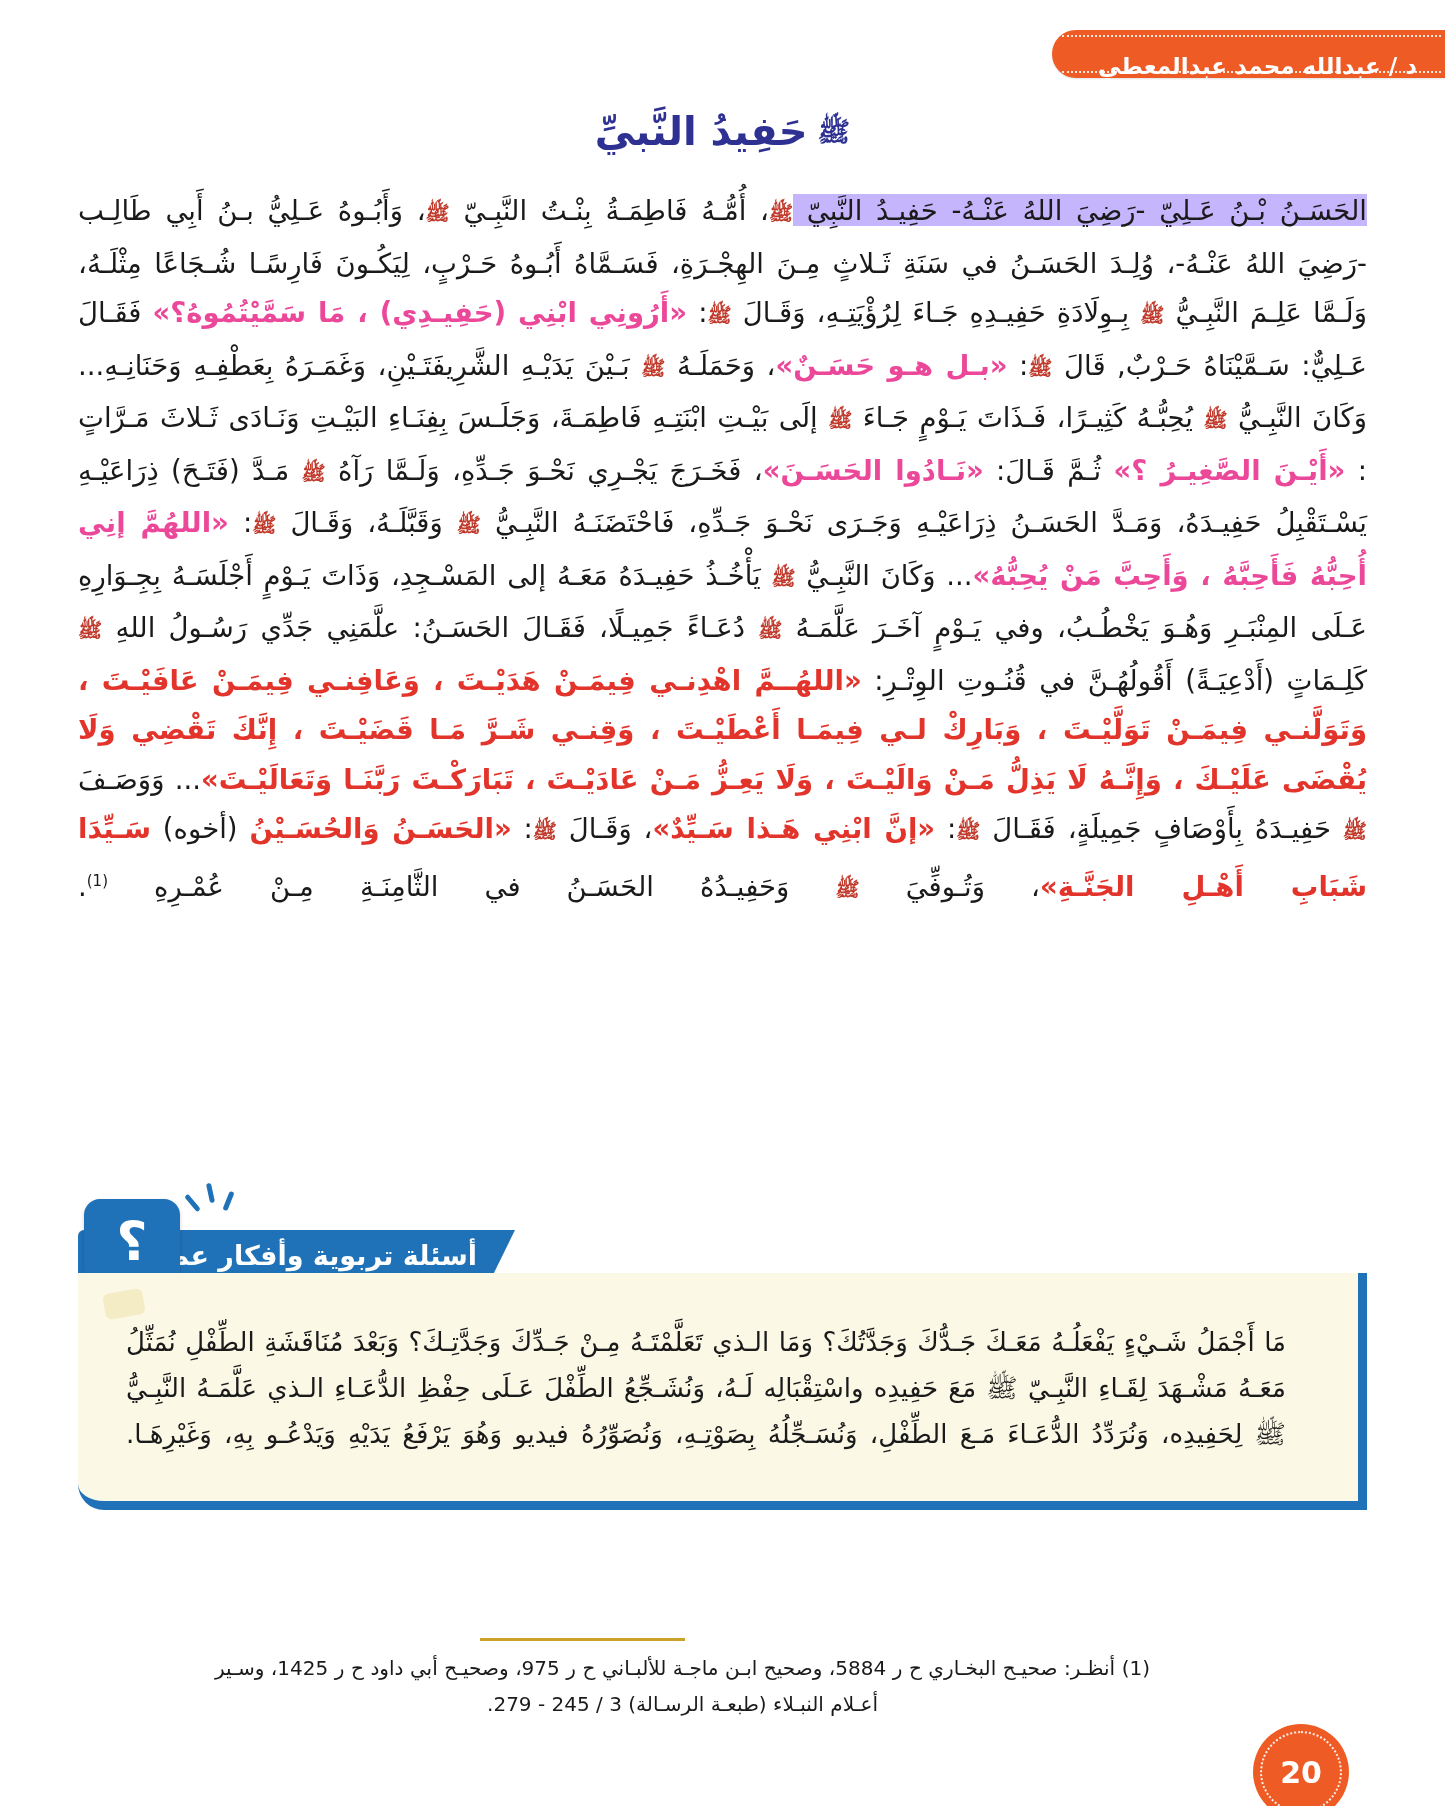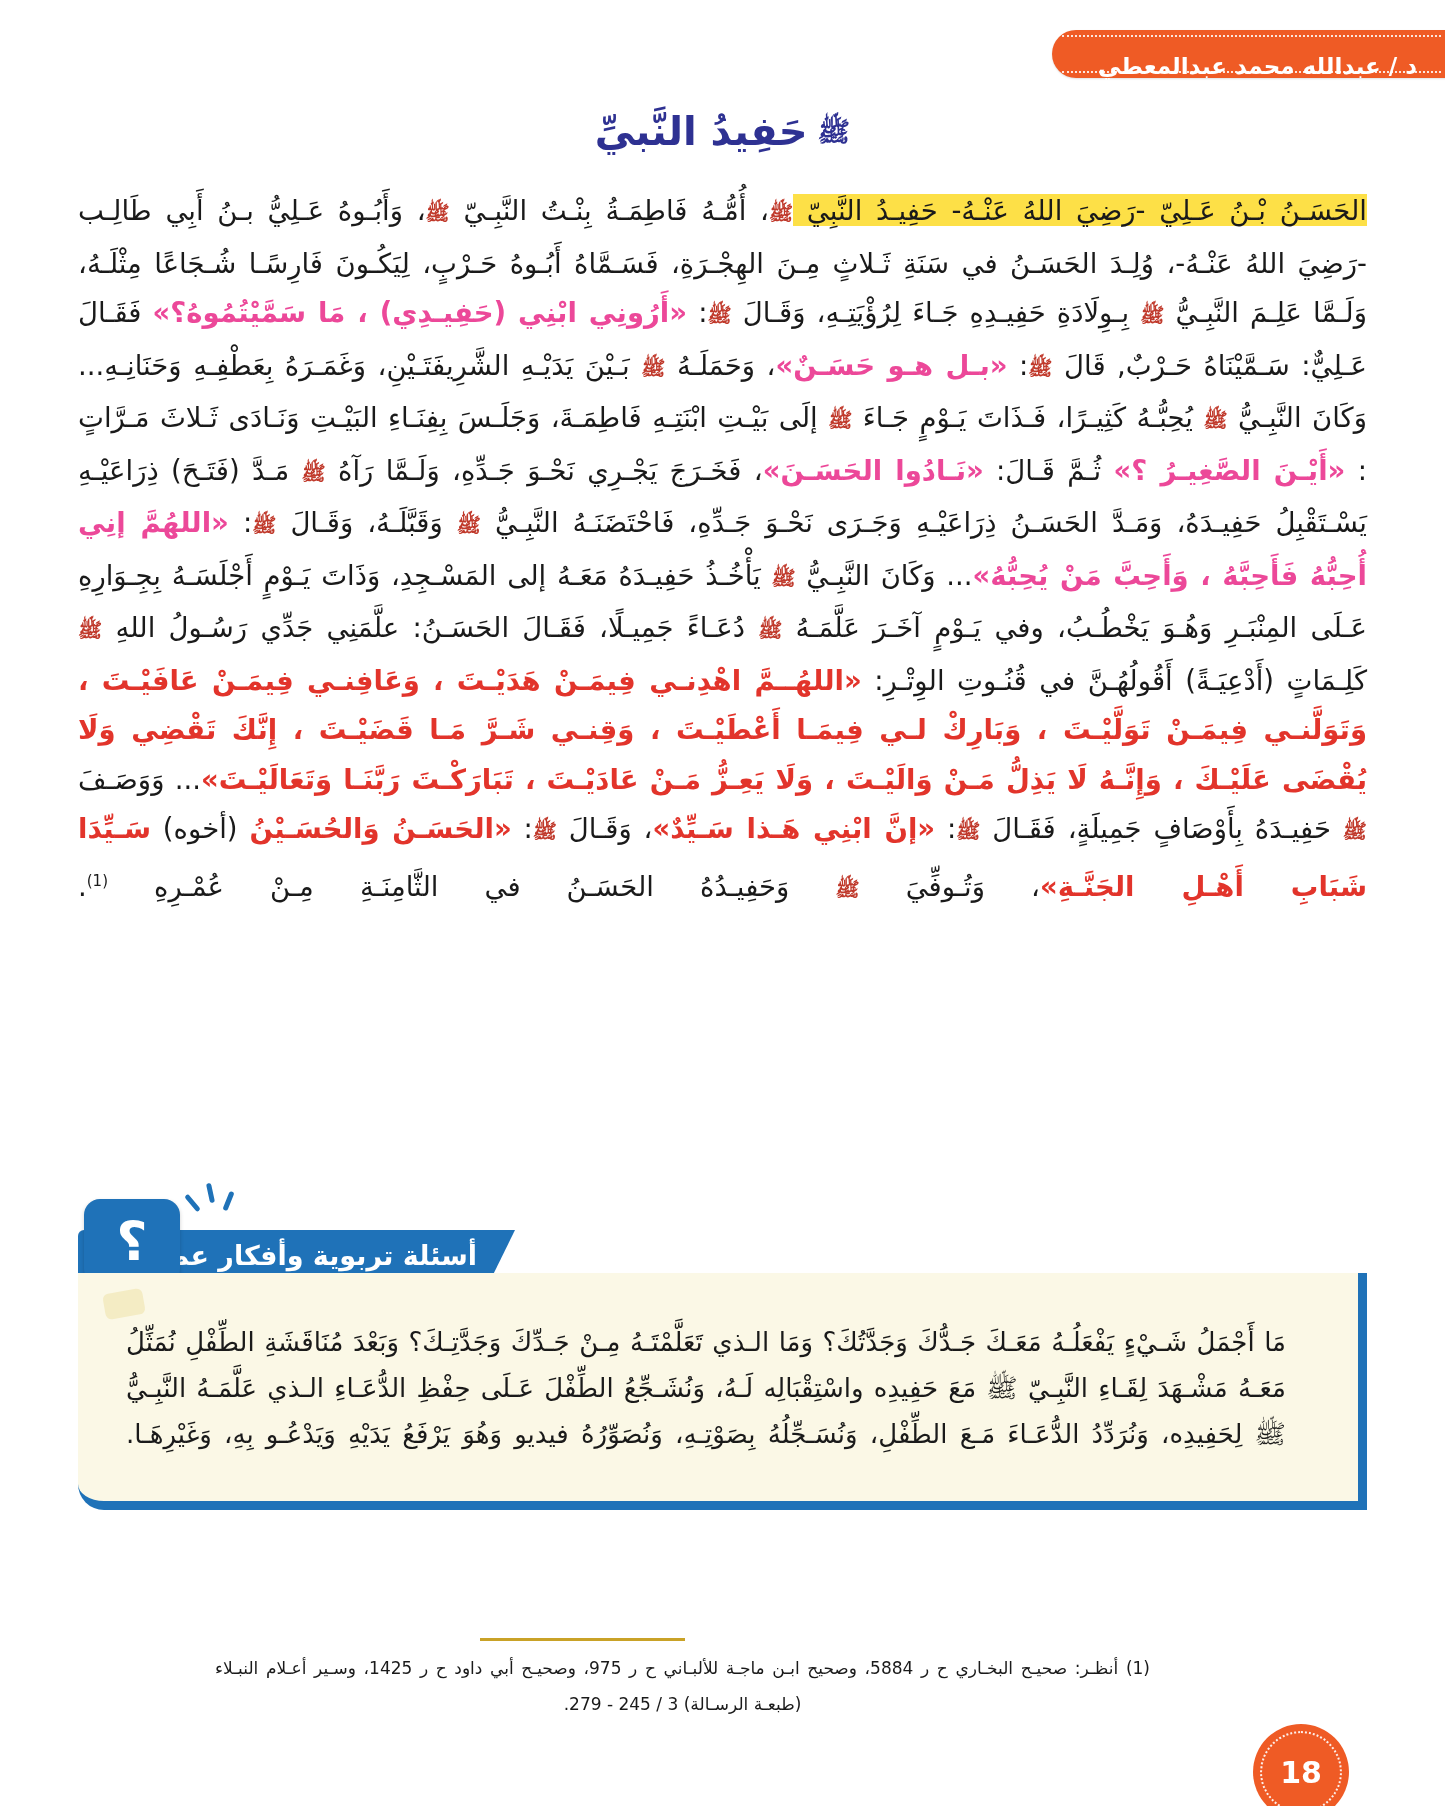--- a/index.html
+++ b/index.html
@@ -55,21 +55,21 @@
     top:186px; right:78px; left:78px;
     direction:rtl;
     text-align:justify;
     text-align-last:justify;
     font-size:27.5px;
     line-height:49.5px;
     color:#1a1a1a;
     word-spacing:1px;
   }
   .body-text p{margin:0;}
-  .hl-yellow{background:#fde047;}
+  .hl-yellow{background:#c4b5fd;}
   .red{color:#e2342b;font-weight:bold;}
   .orange{color:#ec4899;font-weight:bold;}
   .salla-i{color:#c0392b;font-size:20px;font-weight:bold;letter-spacing:-1px;}
   sup.fn{font-size:15px;color:#1a1a1a;vertical-align:super;}
 
   
   .q-section{
     position:absolute;
     top:1205px; right:78px; left:78px;
   }
@@ -142,21 +142,21 @@
   }
   .q-body p{margin:0;}
 
   
   .footnote{
     position:absolute;
     right:295px; left:215px; top:1650px;
     direction:rtl;
     text-align:justify;
     text-align-last:center;
-    font-size:17px;
+    font-size:20px;
     line-height:36px;
     color:#1a1a1a;
   }
   .footnote-rule{
     position:absolute;
     top:1638px; right:760px;
     width:205px; height:3px;
     background:#c9a227;
   }
 
@@ -218,14 +218,14 @@
   </div>
 </div>
 
 <div class="footnote-rule"></div>
 <div class="footnote">
   <span>(1)</span>
   <span>أنظـر: صحيـح البخـاري ح ر 5884، وصحيح ابـن ماجـة للألبـاني ح ر 975، وصحيـح أبي داود ح ر 1425، وسـير أعـلام النبـلاء (طبعـة الرسـالة) 3 / 245 - 279.</span>
 </div>
 
 <div class="page-num">
-  <span>18</span>
+  <span>20</span>
 </div>
 
 </body></html>

